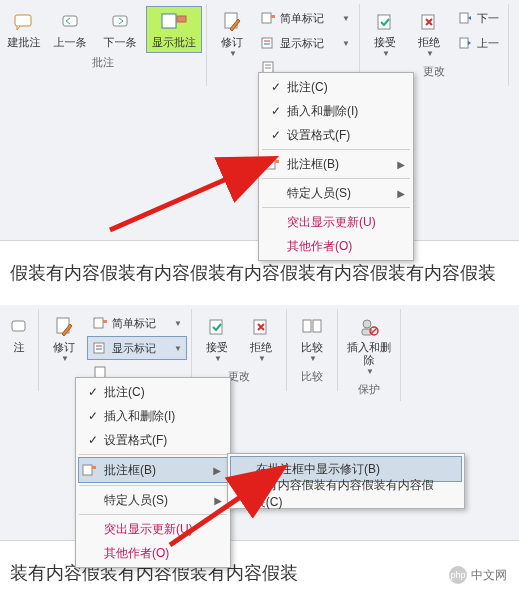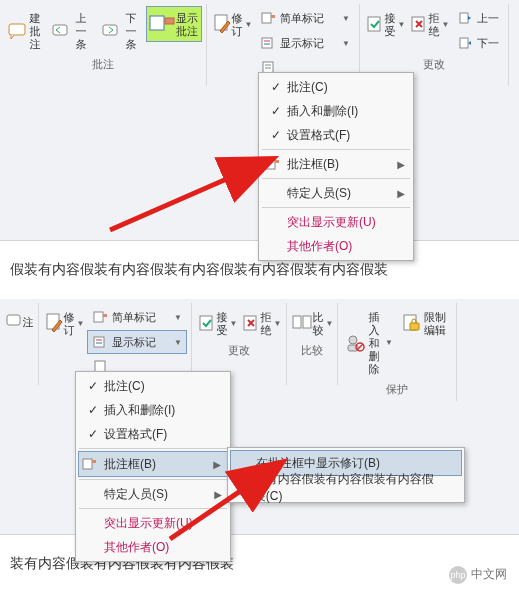--- a/index.html
+++ b/index.html
@@ -1,38 +1,38 @@
 <!DOCTYPE html>
 <html><head>
 <meta charset="utf-8">
 <style>
 body{margin:0;font-family:"Microsoft YaHei",sans-serif;font-size:12px;background:#fff;width:519px}
 .panel{background:#f0f2f5;border-bottom:1px solid #d4d4d4;position:relative}
 .ribbon{display:flex;align-items:flex-start;padding:4px 0 0 0}
 .grp{display:flex;flex-direction:column;align-items:center;border-right:1px solid #d8d8d8;padding:2px 4px 2px 4px;min-height:78px;position:relative}
 .grp-label{font-size:11px;color:#666;text-align:center;padding:2px 0}
 .btns{display:flex;align-items:flex-start;gap:2px}
-.vbtn{display:flex;align-items:center;justify-content:center;width:42px;padding:3px 2px;border:1px solid transparent;cursor:pointer}
+.vbtn{display:flex;flex-direction:column;align-items:center;justify-content:center;width:42px;padding:3px 2px;border:1px solid transparent;cursor:pointer}
 .vbtn.active{background:#bef264;border-color:#7a9cc0}
 .vbtn .ic{height:24px;display:flex;align-items:center;justify-content:center}
 .vbtn .lb{font-size:11px;color:#333;margin-top:2px;text-align:center;line-height:13px}
 .stack{display:flex;flex-direction:column;gap:1px}
 .hbtn{display:flex;align-items:center;padding:1px 4px;height:20px;border:1px solid transparent;cursor:pointer;font-size:11px;color:#333;gap:4px}
 .hbtn .ic{width:16px;height:16px;display:flex;align-items:center;justify-content:center}
 .dd{font-size:8px;color:#666;margin-left:2px}
 .menu{position:absolute;background:#f8f8f8;border:1px solid #b0b0b0;box-shadow:2px 2px 5px rgba(0,0,0,.25);z-index:10;padding:2px}
 .mi{display:flex;align-items:center;height:24px;padding:0 20px 0 4px;font-size:12px;color:#333;cursor:pointer;position:relative}
 .mi.hover{background:#d0dce8;border:1px solid #7a9cc0;padding:0 19px 0 3px}
 .mi.disabled{color:#be185d}
 .mi .chk{width:22px;text-align:center;color:#333}
 .mi .sub{position:absolute;right:6px;font-size:10px;color:#666}
 .sep{height:1px;background:#d0d0d0;margin:2px 1px}
-.content{padding:20px 10px;font-size:14px;color:#333}
+.content{padding:20px 10px;font-size:18px;color:#333}
 .arrow{position:absolute;z-index:20;pointer-events:none}
-.logo{position:fixed;bottom:6px;right:6px;display:flex;align-items:flex-start;gap:4px;font-size:12px;color:#777;background:rgba(255,255,255,.85);padding:2px 6px;border-radius:2px}
+.logo{position:fixed;bottom:6px;right:6px;display:flex;align-items:flex-end;gap:4px;font-size:12px;color:#777;background:rgba(255,255,255,.85);padding:2px 6px;border-radius:2px}
 .logo .circ{width:18px;height:18px;border-radius:50%;background:#ccc;display:flex;align-items:center;justify-content:center;font-size:9px;color:#fff}
 svg{display:block}
 </style>
 </head>
 <body>
 
 <div class="panel" style="height:240px">
   <div class="ribbon">
 
     <div class="grp">
@@ -144,33 +144,33 @@
               </svg>
             </span>
           <span class="lb">拒绝</span>
           <span class="dd">▼</span>
         </div>
         <div class="stack">
           <div class="hbtn">
             <span class="ic">
                 <svg width="14" height="14">
                   <rect x="2" y="2" width="8" height="10" fill="#fff" stroke="#888"></rect>
+                  <path d="M10 7l3-2v4z" fill="#37a"></path>
+                </svg>
+              </span>
+            <span>下一</span>
+          </div>
+          <div class="hbtn">
+            <span class="ic">
+                <svg width="14" height="14">
+                  <rect x="2" y="2" width="8" height="10" fill="#fff" stroke="#888"></rect>
                   <path d="M13 7l-3-2v4z" fill="#37a"></path>
                 </svg>
               </span>
             <span>上一</span>
-          </div>
-          <div class="hbtn">
-            <span class="ic">
-                <svg width="14" height="14">
-                  <rect x="2" y="2" width="8" height="10" fill="#fff" stroke="#888"></rect>
-                  <path d="M10 7l3-2v4z" fill="#37a"></path>
-                </svg>
-              </span>
-            <span>下一</span>
           </div>
         </div>
       </div>
       <div class="grp-label">更改</div>
     </div>
   </div>
 
   <div class="menu" style="left:258px;top:72px;width:150px">
     <div class="mi">
         <span class="chk">✓</span>
@@ -332,30 +332,20 @@
               <svg width="20" height="20">
                 <circle cx="8" cy="7" r="4" fill="#d8d8d8" stroke="#888"></circle>
                 <rect x="3" y="12" width="10" height="6" rx="2" fill="#d8d8d8" stroke="#888"></rect>
                 <circle cx="15" cy="14" r="4" fill="none" stroke="#c33" stroke-width="1.5"></circle>
                 <line x1="12" y1="17" x2="18" y2="11" stroke="#c33" stroke-width="1.5"></line>
               </svg>
             </span>
           <span class="lb">插入和删除</span>
           <span class="dd">▼</span>
         </div>
-        <div class="vbtn" style="width:48px">
-          <span class="ic">
-              <svg width="20" height="20">
-                <rect x="3" y="2" width="12" height="15" fill="#fff" stroke="#888"></rect>
-                <rect x="9" y="10" width="9" height="7" rx="1" fill="#f0c040" stroke="#b80"></rect>
-                <path d="M11 10v-2a2 2 0 014 0v2" fill="none" stroke="#b80"></path>
-              </svg>
-            </span>
-          <span class="lb">限制编辑</span>
-        </div>
       </div>
       <div class="grp-label">保护</div>
     </div>
   </div>
 
   <div class="menu" style="left:75px;top:72px;width:150px">
     <div class="mi">
         <span class="chk">✓</span>
         <span>批注(C)</span>
       </div>

